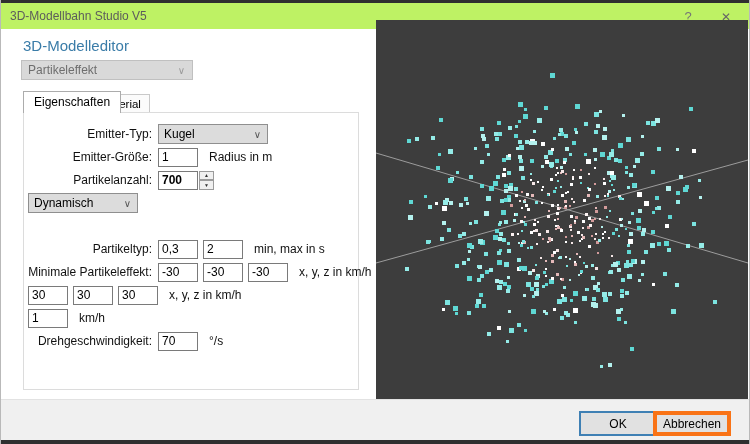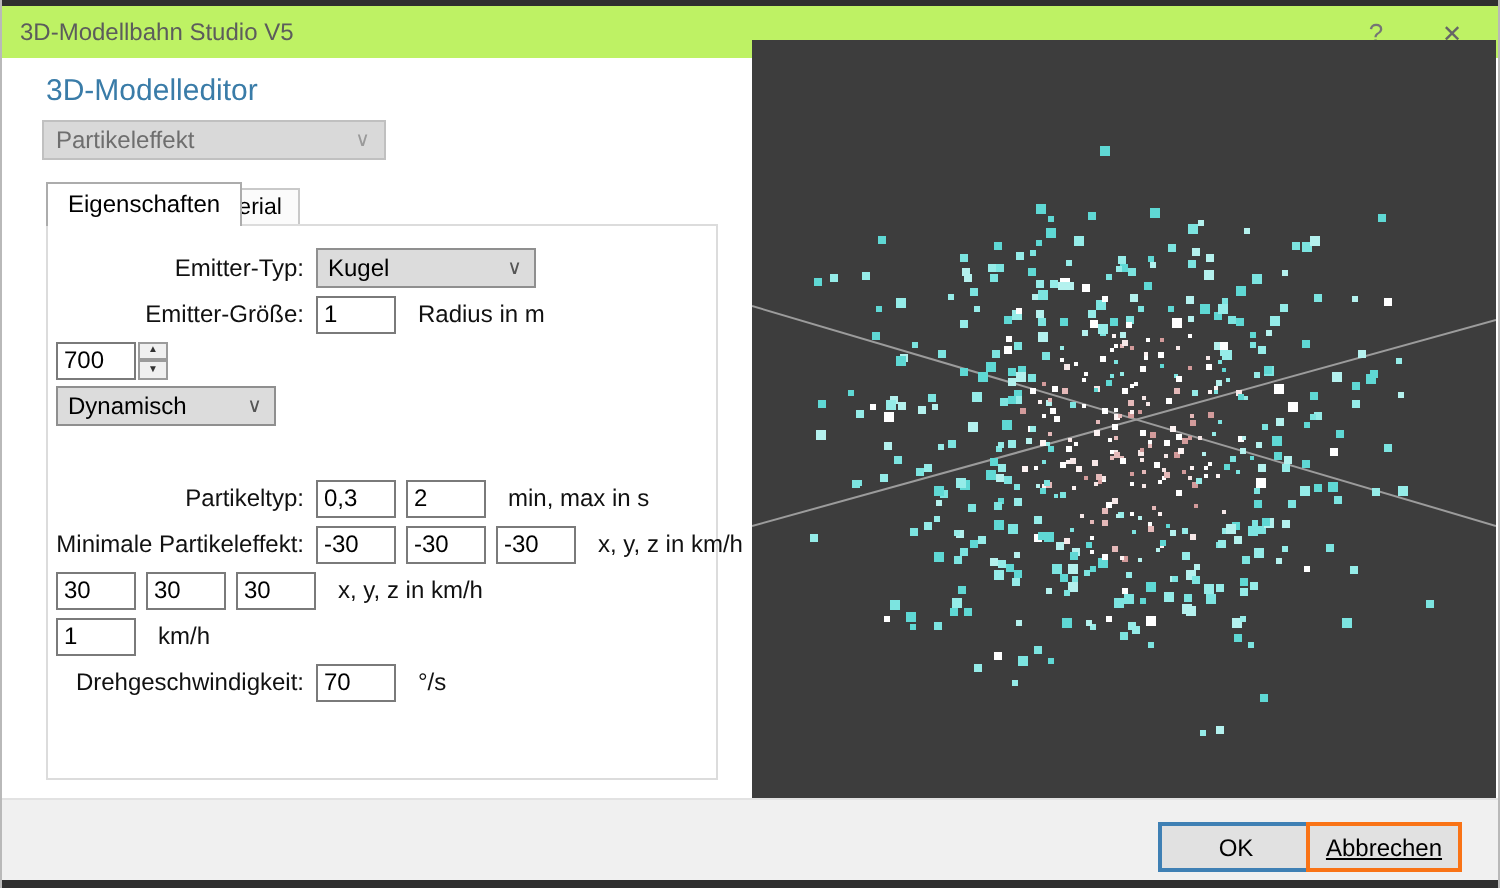--- a/index.html
+++ b/index.html
@@ -44,21 +44,21 @@
     font-size:5px;line-height:4px;padding:0;color:#333;}
 
   .preview{position:absolute;left:375px;top:20px;width:372px;height:379px;background:#3d3d3d;overflow:hidden;}
   .preview svg{position:absolute;left:0;top:0;}
   .p{position:absolute;}
 
   .footer{position:absolute;left:0;top:399px;width:100%;height:41px;background:#f0f0f0;border-top:1px solid #e2e2e2;box-sizing:border-box;}
   .btn{position:absolute;top:11px;width:78px;height:25px;background:#e1e1e1;
     font-family:"Liberation Sans",sans-serif;font-size:12px;color:#000;padding:0;}
   .btn-ok{left:578px;border:2px solid #3f80b4;}
-  .btn-cancel{left:652px;border:2px solid #f97316;text-decoration:underline;}
+  .btn-cancel{left:652px;border:4px solid #f97316;}
 </style>
 </head>
 <body>
 
 <div class="screen">
   <div class="edge-top"></div>
 
   <div class="titlebar">
     <span class="title">3D-Modellbahn Studio V5</span>
     <button class="tb-btn tb-help">?</button>
@@ -85,21 +85,22 @@
       </div>
     </div>
 
     <div class="row" style="top:34px">
       <span class="lbl">Emitter-Größe:</span>
       <input class="tb" value="1" style="">
       <span class="unit">Radius in m</span>
     </div>
 
     <div class="row" style="top:57px">
-      <input class="tb" style="margin-right: 0px;" value="700">
+      <span class="lbl">Partikelanzahl:</span>
+      <input class="tb" style="margin-right: 0px; font-weight: bold;" value="700">
       <span class="spin">
         <button>▲</button>
         <button>▼</button>
       </span>
     </div>
 
     <div class="row" style="top:80px">
       <div class="combo">
         <span>Dynamisch</span>
         <span class="cv">∨</span>

